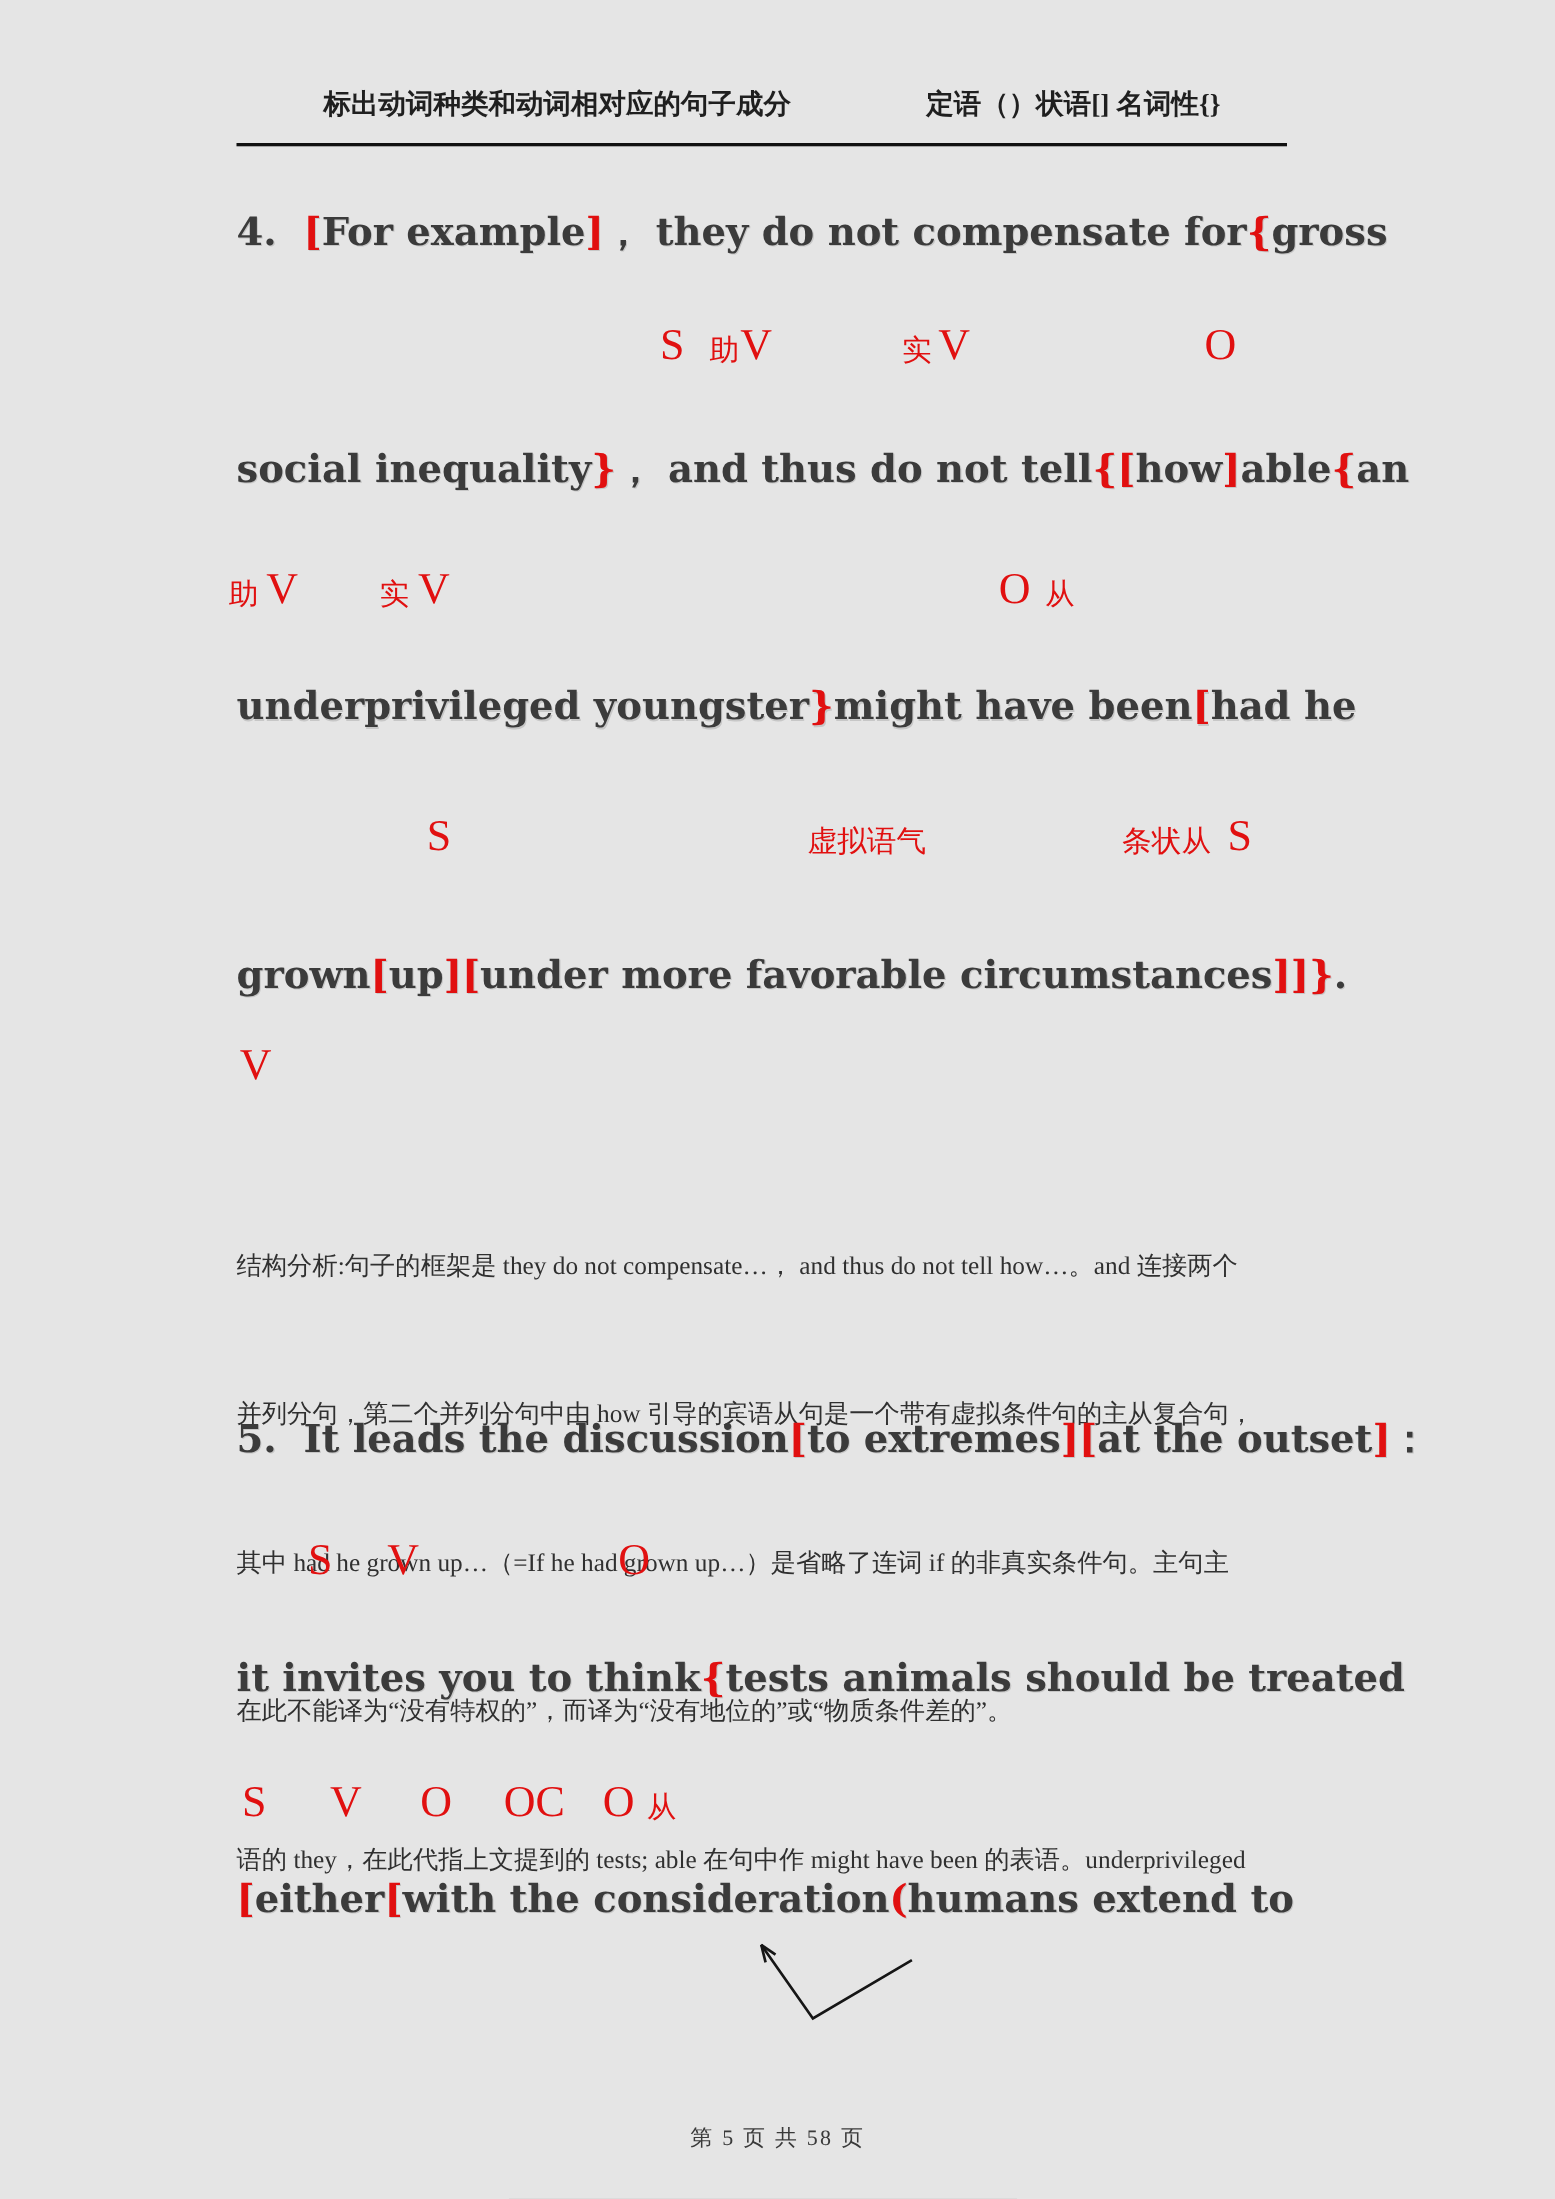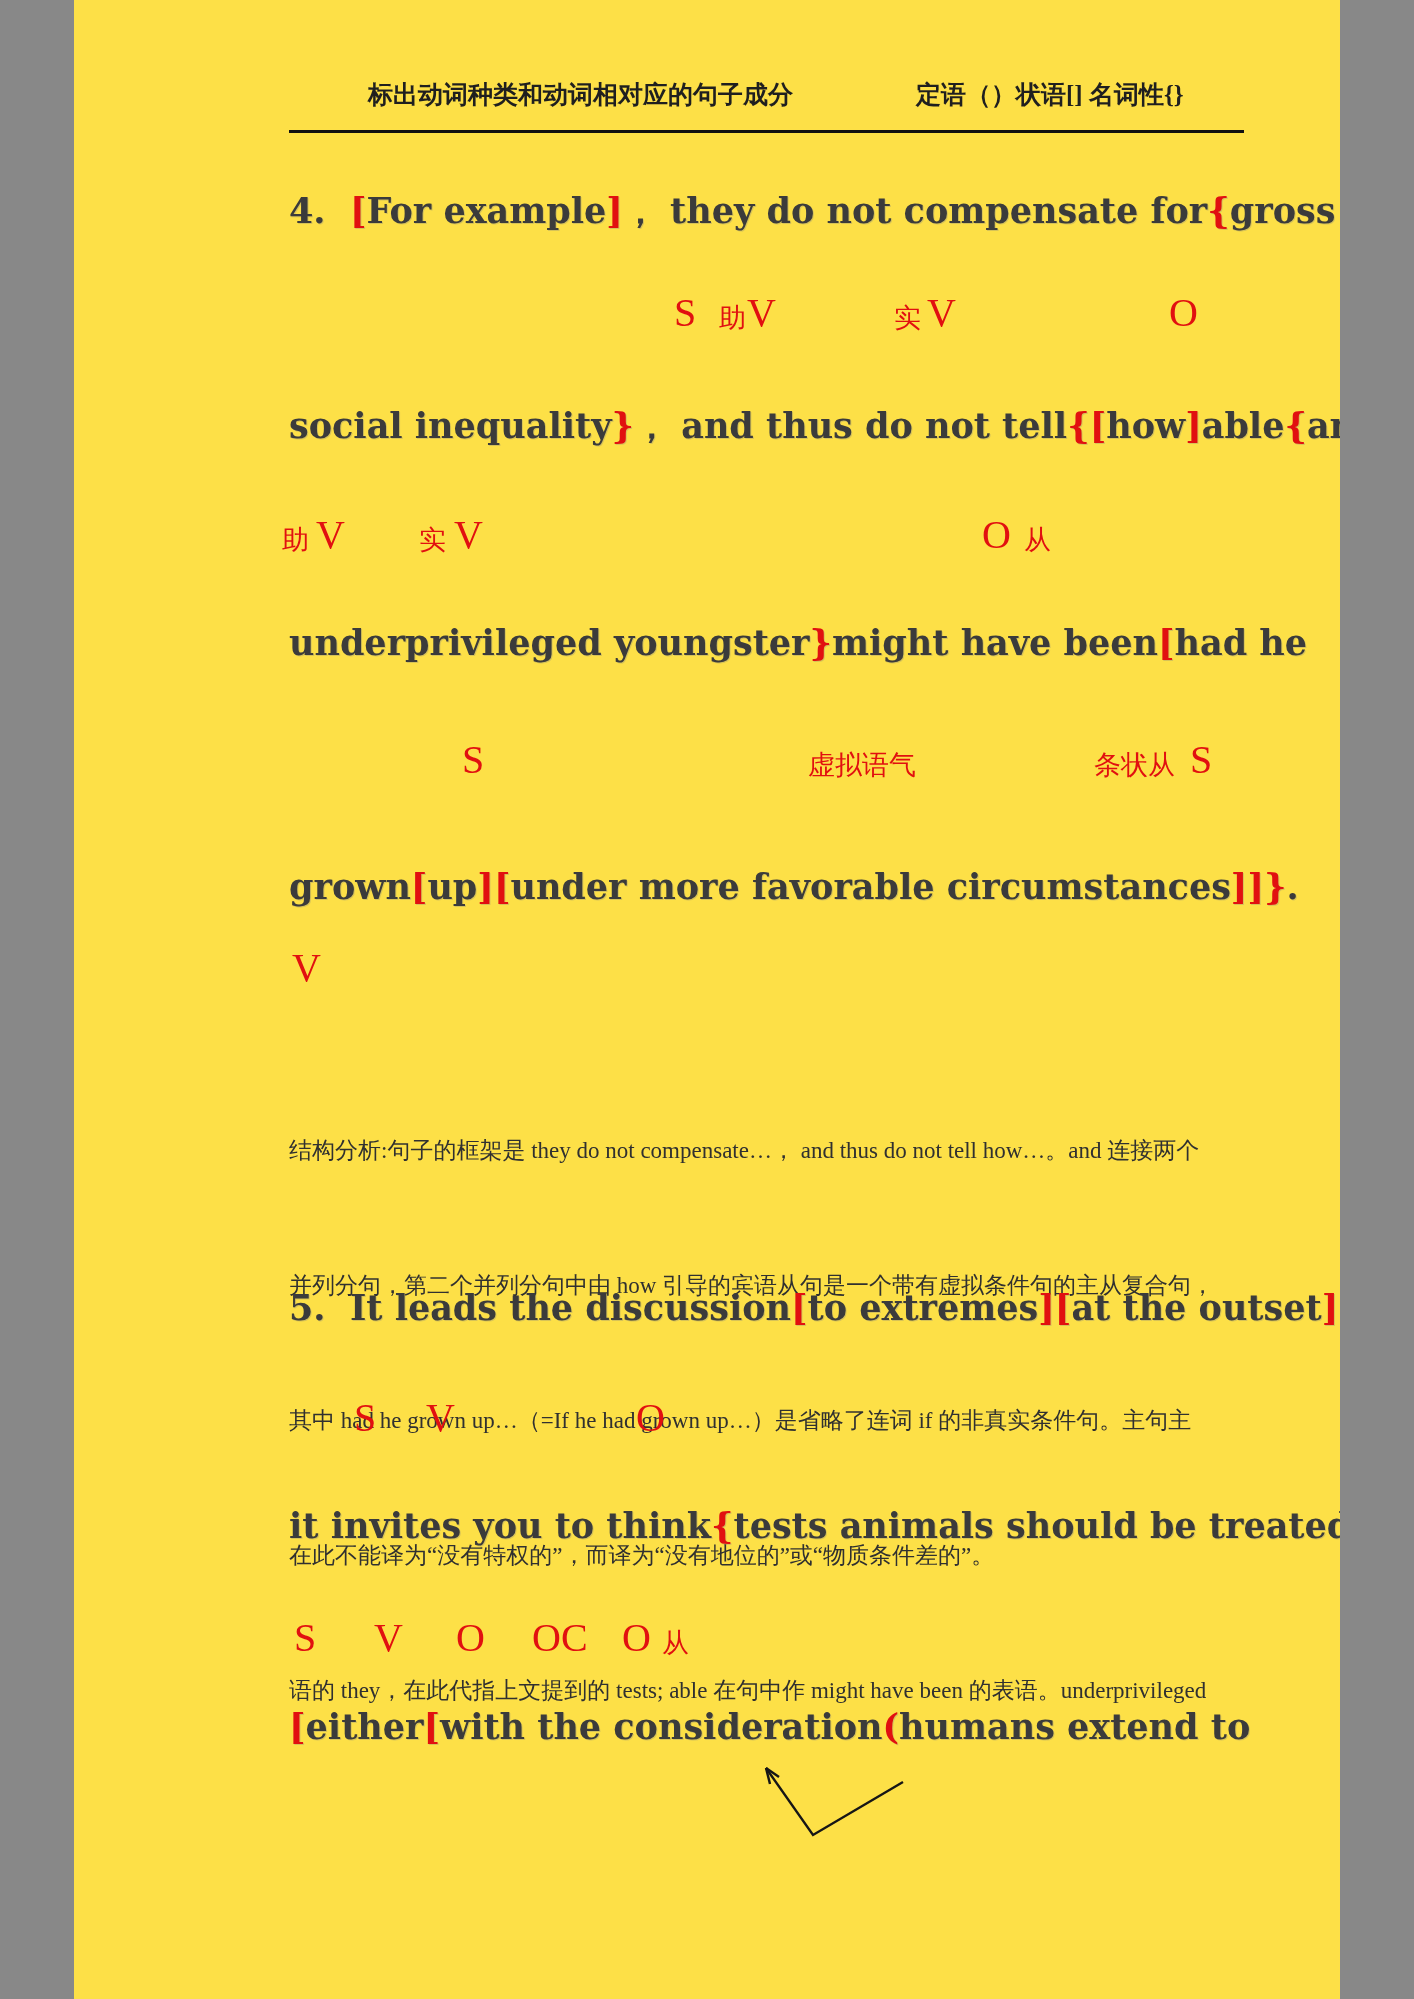--- a/index.html
+++ b/index.html
@@ -1,19 +1,19 @@
 <!DOCTYPE html>
 <html><head>
 <meta charset="utf-8">
 <style>
   html,body{margin:0;padding:0;background:#888;}
   .page{
     position:relative;
-    width:1266px;height:1999px;
-    background:#fde047;
+    width:1414px;height:1999px;
+    background:#e5e5e5;
     margin:0 auto;
     overflow:hidden;
     font-family:"Liberation Serif","DejaVu Serif",serif;
   }
   
   .hdr{
     position:absolute;
     font-family:"Liberation Serif","DejaVu Serif",serif;
     font-weight:700;
     font-size:25px;
@@ -155,14 +155,15 @@
   </div>
 
   <div class="line" style="left:215px;top:1706px"><span class="red">[</span><span class="ink">either</span><span class="red">[</span><span class="ink">with the consideration</span><span class="red">(</span><span class="ink">humans extend to</span></div>
 
   <svg class="arrow-svg" width="200" height="100" viewBox="0 0 200 100">
     <polyline points="37,18 84,85 174,32" fill="none" stroke="#161616" stroke-width="2.4"></polyline>
     <line x1="37" y1="18" x2="50" y2="27" stroke="#161616" stroke-width="2.4"></line>
     <line x1="37" y1="18" x2="41" y2="34" stroke="#161616" stroke-width="2.4"></line>
   </svg>
 
+  <div class="footer">第 5 页 共 58 页</div>
 
 </div>
 
 </body></html>

